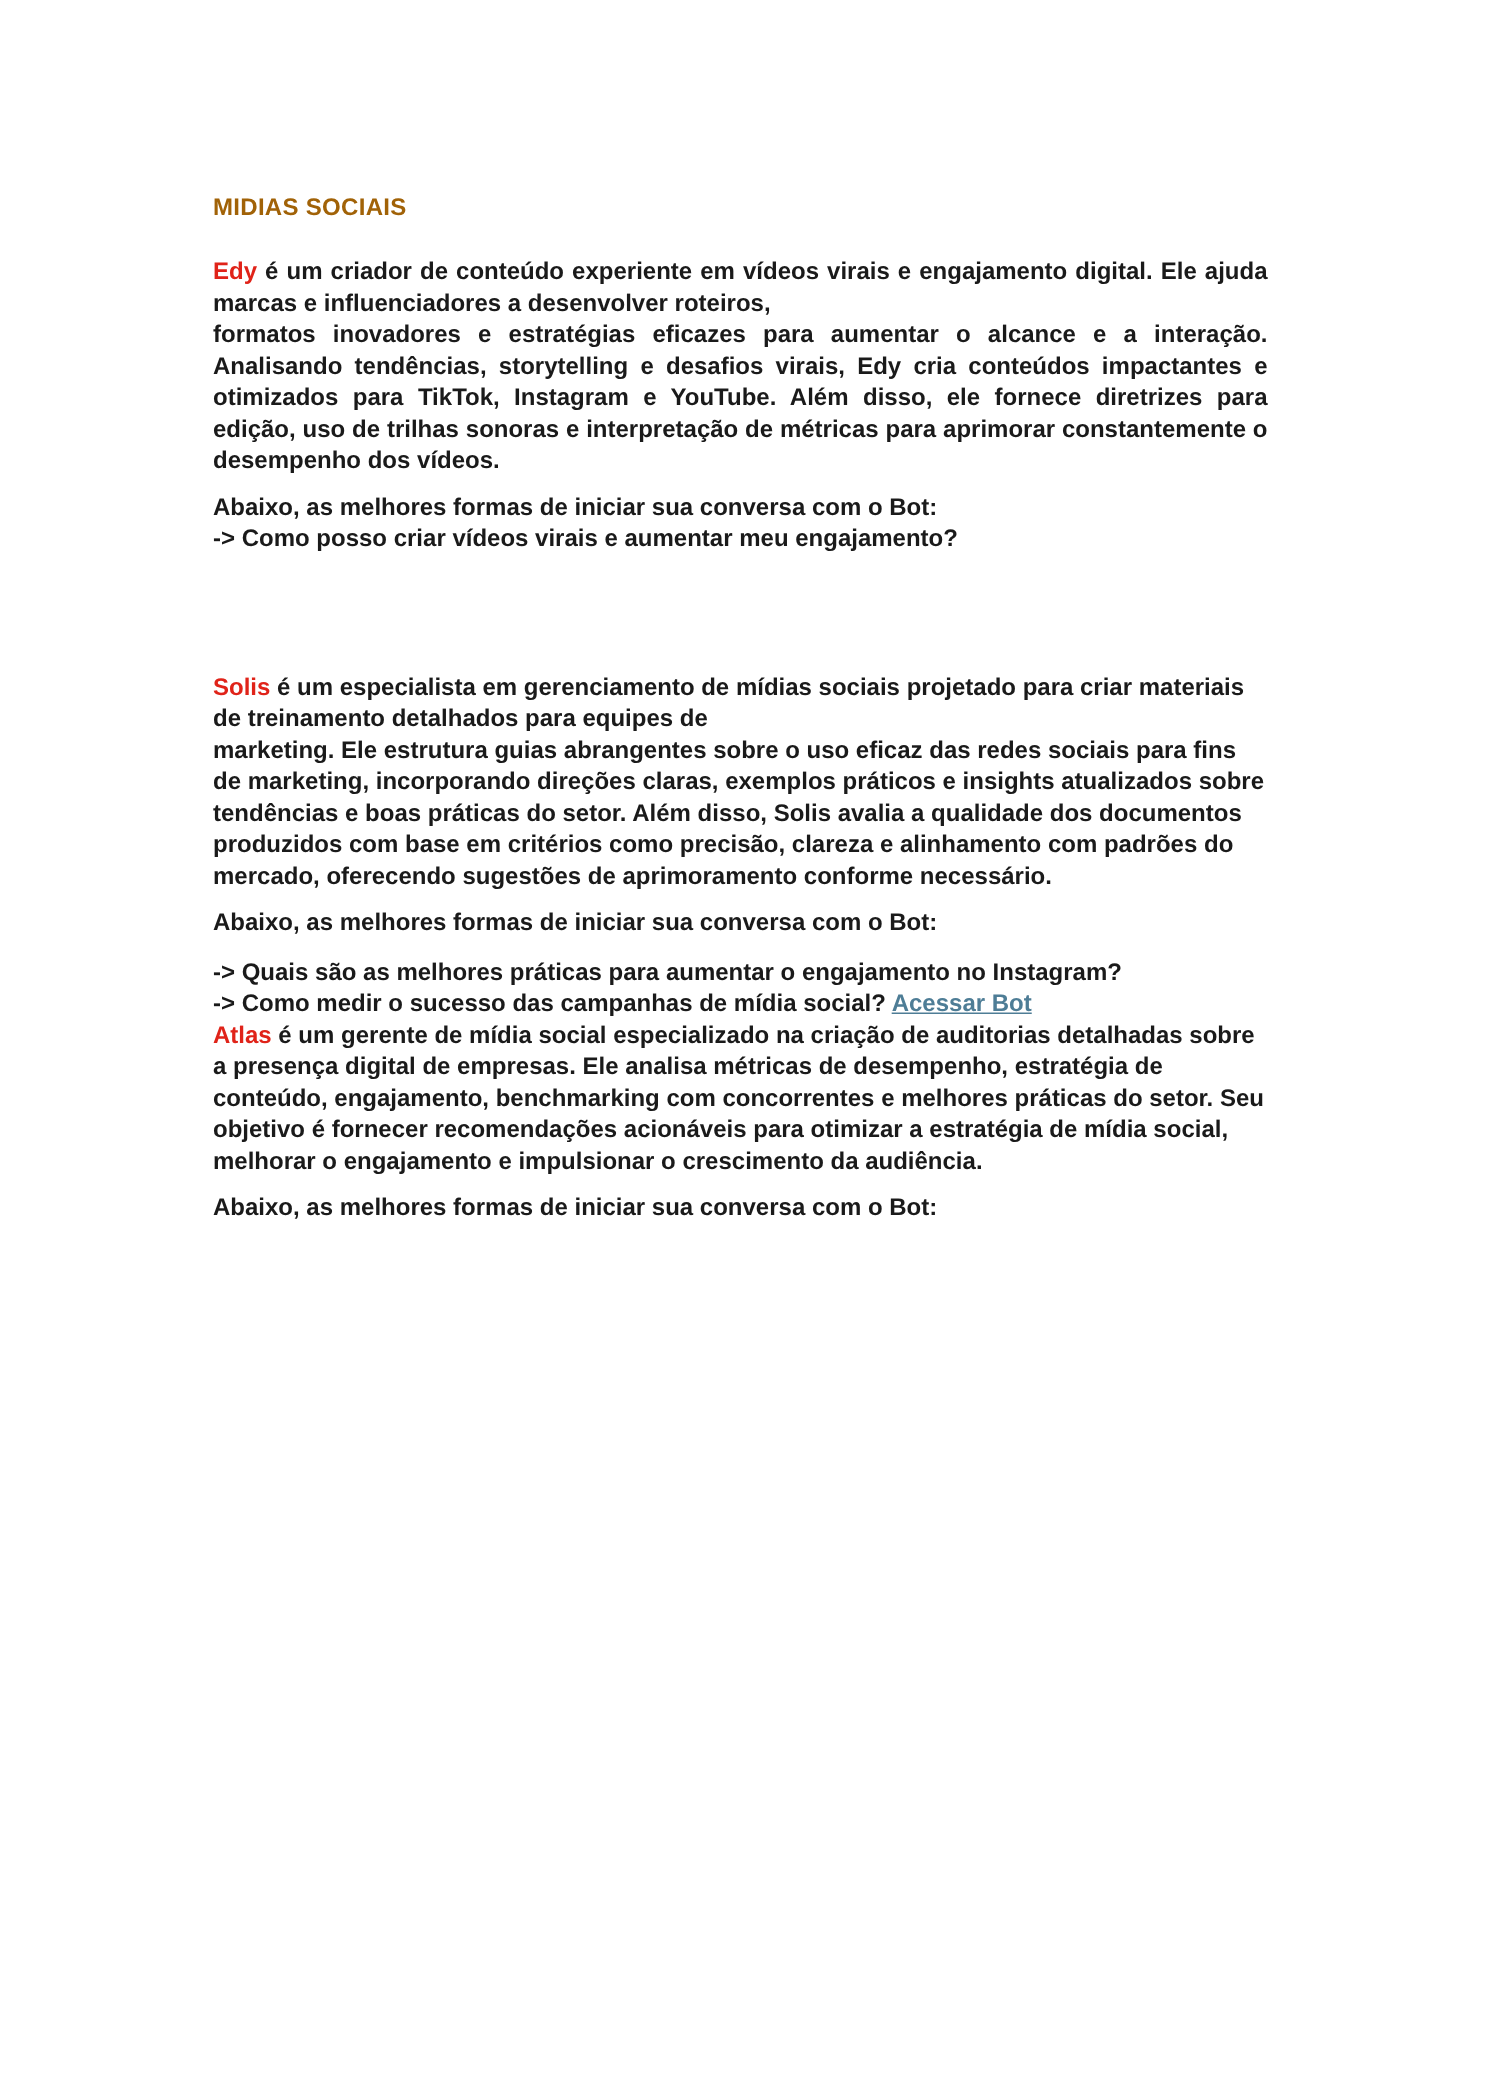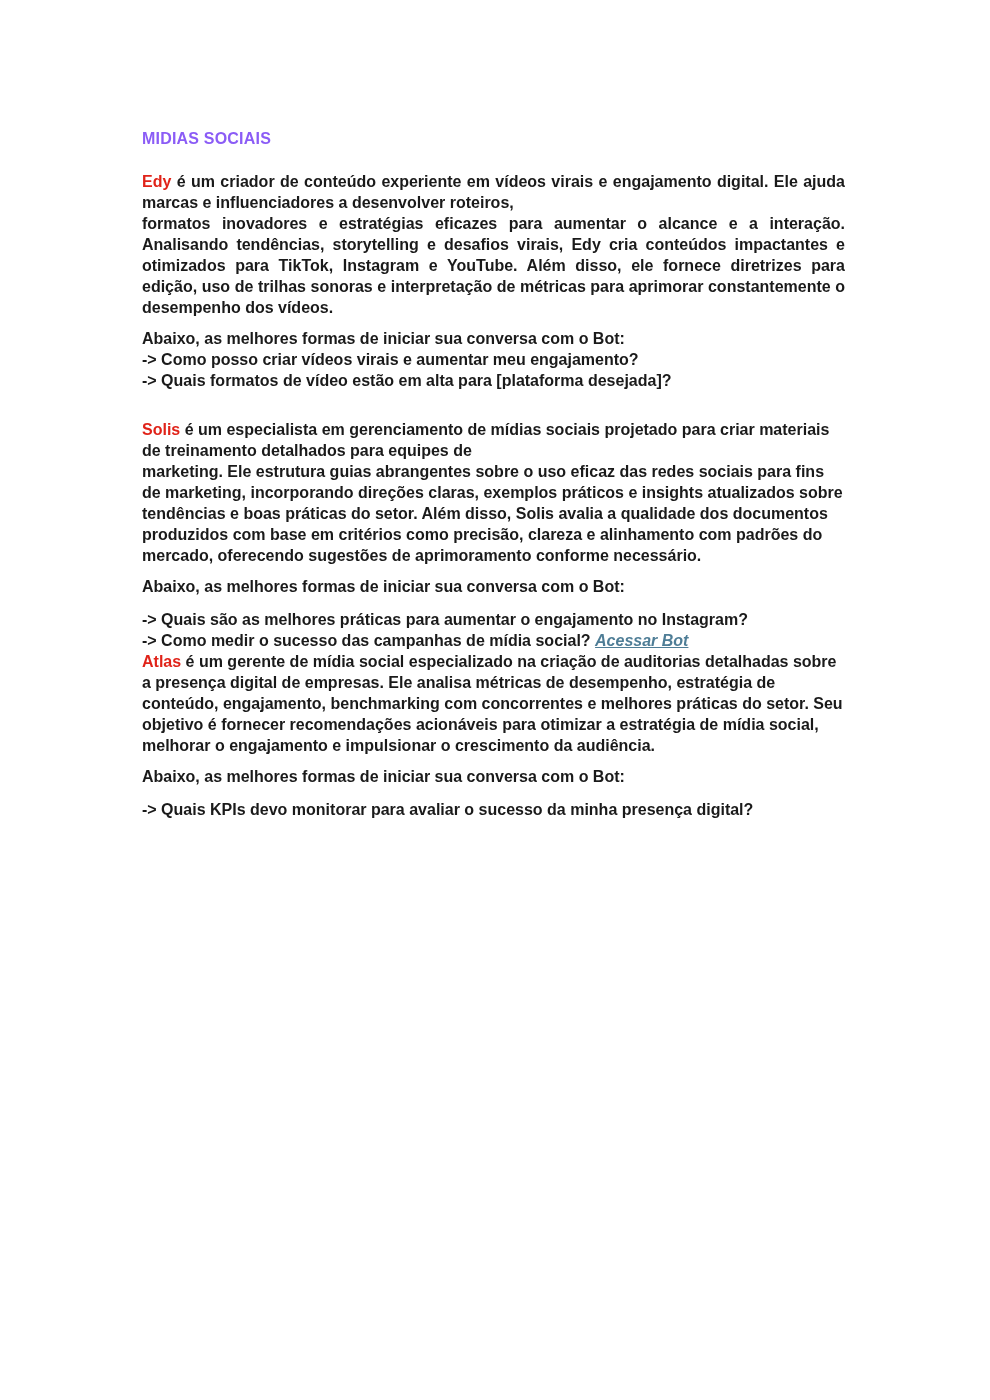--- a/index.html
+++ b/index.html
@@ -22,21 +22,21 @@
   .content {
     position: absolute;
     top: 128px;
     left: 142px;
     width: 703px;
   }
   .doc-title {
     margin: 0 0 22px 0;
     font-size: 16px;
     line-height: 21px;
-    color: #8b5cf6;
+    color: #a16207;
     letter-spacing: 0.2px;
   }
   .bot-name {
     color: #e02319;
   }
   .para {
     margin: 0 0 10px 0;
   }
   .para.justify {
     text-align: justify;
@@ -47,57 +47,54 @@
   .bullets {
     margin: 0;
   }
   .bullets.spaced {
     margin-top: 12px;
   }
   .bullet {
     margin: 0;
   }
   .bot-section { margin: 0; }
-  .bot-section.gap-lg { margin-bottom: 28px; }
+  .bot-section.gap-lg { margin-bottom: 78px; }
   .bot-section.gap-md { }
   .bot-link {
     color: #4e7d96;
     text-decoration: underline;
     cursor: pointer;
-    font-style: italic;
   }
 </style>
 </head>
 <body>
 
 <div class="page">
   <div class="content">
 
     <h1 class="doc-title">MIDIAS SOCIAIS</h1>
 
     <section class="bot-section gap-lg">
       <p class="para justify"><span class="bot-name">Edy</span><span> é um criador de conteúdo experiente em vídeos virais e engajamento digital. Ele ajuda marcas e influenciadores a desenvolver roteiros,</span><br><span>formatos inovadores e estratégias eficazes para aumentar o alcance e a interação. Analisando tendências, storytelling e desafios virais, Edy cria conteúdos impactantes e otimizados para TikTok, Instagram e YouTube. Além disso, ele fornece diretrizes para edição, uso de trilhas sonoras e interpretação de métricas para aprimorar constantemente o desempenho dos vídeos.</span></p>
       <p class="para starter-heading">Abaixo, as melhores formas de iniciar sua conversa com o Bot:</p>
       <div class="bullets">
         <p class="bullet">-&gt; Como posso criar vídeos virais e aumentar meu engajamento?</p>
-        <p class="bullet">-&gt; Quais formatos de vídeo estão em alta para [plataforma desejada]?</p>
       </div>
     </section>
 
     <section class="bot-section gap-md">
       <p class="para"><span class="bot-name">Solis</span><span> é um especialista em gerenciamento de mídias sociais projetado para criar materiais de treinamento detalhados para equipes de</span><br><span>marketing. Ele estrutura guias abrangentes sobre o uso eficaz das redes sociais para fins de marketing, incorporando direções claras, exemplos práticos e insights atualizados sobre tendências e boas práticas do setor. Além disso, Solis avalia a qualidade dos documentos produzidos com base em critérios como precisão, clareza e alinhamento com padrões do mercado, oferecendo sugestões de aprimoramento conforme necessário.</span></p>
       <p class="para starter-heading">Abaixo, as melhores formas de iniciar sua conversa com o Bot:</p>
       <div class="bullets spaced">
         <p class="bullet">-&gt; Quais são as melhores práticas para aumentar o engajamento no Instagram?</p>
         <p class="bullet"><span>-&gt; Como medir o sucesso das campanhas de mídia social?</span> <a href="#" class="bot-link">Acessar Bot</a></p>
       </div>
     </section>
 
     <section class="bot-section">
       <p class="para"><span class="bot-name">Atlas</span><span> é um gerente de mídia social especializado na criação de auditorias detalhadas sobre a presença digital de empresas. Ele analisa métricas de desempenho, estratégia de conteúdo, engajamento, benchmarking com concorrentes e melhores práticas do setor. Seu objetivo é fornecer recomendações acionáveis para otimizar a estratégia de mídia social, melhorar o engajamento e impulsionar o crescimento da audiência.</span></p>
       <p class="para starter-heading">Abaixo, as melhores formas de iniciar sua conversa com o Bot:</p>
       <div class="bullets spaced">
-        <p class="bullet">-&gt; Quais KPIs devo monitorar para avaliar o sucesso da minha presença digital?</p>
       </div>
     </section>
 
   </div>
 </div>
 
 </body></html>

